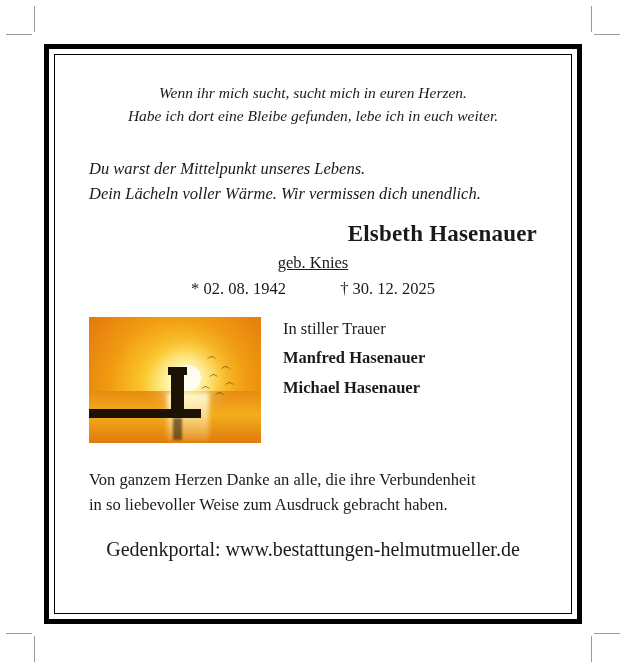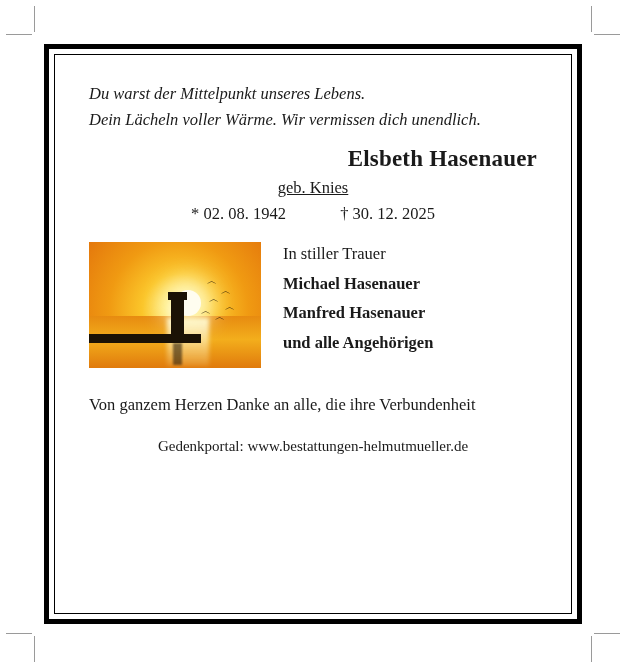--- a/index.html
+++ b/index.html
@@ -171,40 +171,44 @@
   .mourn .lead { margin-bottom: 13px; }
   .mourn .n { font-weight: bold; margin-bottom: 13px; }
   .mourn .n.last { margin-bottom: 0; }
 
   .closing {
     font-size: 16.5px;
     line-height: 1.55;
     margin: 8px 0 20px 0;
   }
   .portal {
-    font-size: 15px;
+    font-size: 20px;
     text-align: center;
     margin: 12px;
   }
 </style>
 </head>
 <body>
 
 <div class="crop v tl-v"></div>
 <div class="crop h tl-h"></div>
 <div class="crop v tr-v"></div>
 <div class="crop h tr-h"></div>
 <div class="crop v bl-v"></div>
 <div class="crop h bl-h"></div>
 <div class="crop v br-v"></div>
 <div class="crop h br-h"></div>
 
 <div class="notice">
   <div class="notice-inner">
 
+    <div class="verse">
+      <div>Wenn ihr mich sucht, sucht mich in euren Herzen.</div>
+      <div>Habe ich dort eine Bleibe gefunden, lebe ich in euch weiter.</div>
+    </div>
 
     <div class="intro">
       <div>Du warst der Mittelpunkt unseres Lebens.</div>
       <div>Dein Lächeln voller Wärme. Wir vermissen dich unendlich.</div>
     </div>
 
     <div class="name">Elsbeth Hasenauer</div>
     <div class="born-name">geb. Knies</div>
     <div class="dates">
       <span>* 02. 08. 1942</span>
@@ -225,26 +229,26 @@
         <div class="bird" style="left:118px; top:34px;">︿</div>
         <div class="bird" style="left:132px; top:44px;">︿</div>
         <div class="bird" style="left:120px; top:52px;">︿</div>
         <div class="bird" style="left:136px; top:60px;">︿</div>
         <div class="bird" style="left:112px; top:64px;">︿</div>
         <div class="bird" style="left:126px; top:70px;">︿</div>
       </div>
 
       <div class="mourn">
         <div class="lead">In stiller Trauer</div>
+        <div class="n">Manfred Hasenauer</div>
         <div class="n">Michael Hasenauer</div>
-        <div class="n">Manfred Hasenauer</div>
-        <div class="n last">und alle Angehörigen</div>
       </div>
     </div>
 
     <div class="closing">
       <div>Von ganzem Herzen Danke an alle, die ihre Verbundenheit</div>
+      <div>in so liebevoller Weise zum Ausdruck gebracht haben.</div>
     </div>
 
     <div class="portal">Gedenkportal: www.bestattungen-helmutmueller.de</div>
 
   </div>
 </div>
 
 </body></html>

